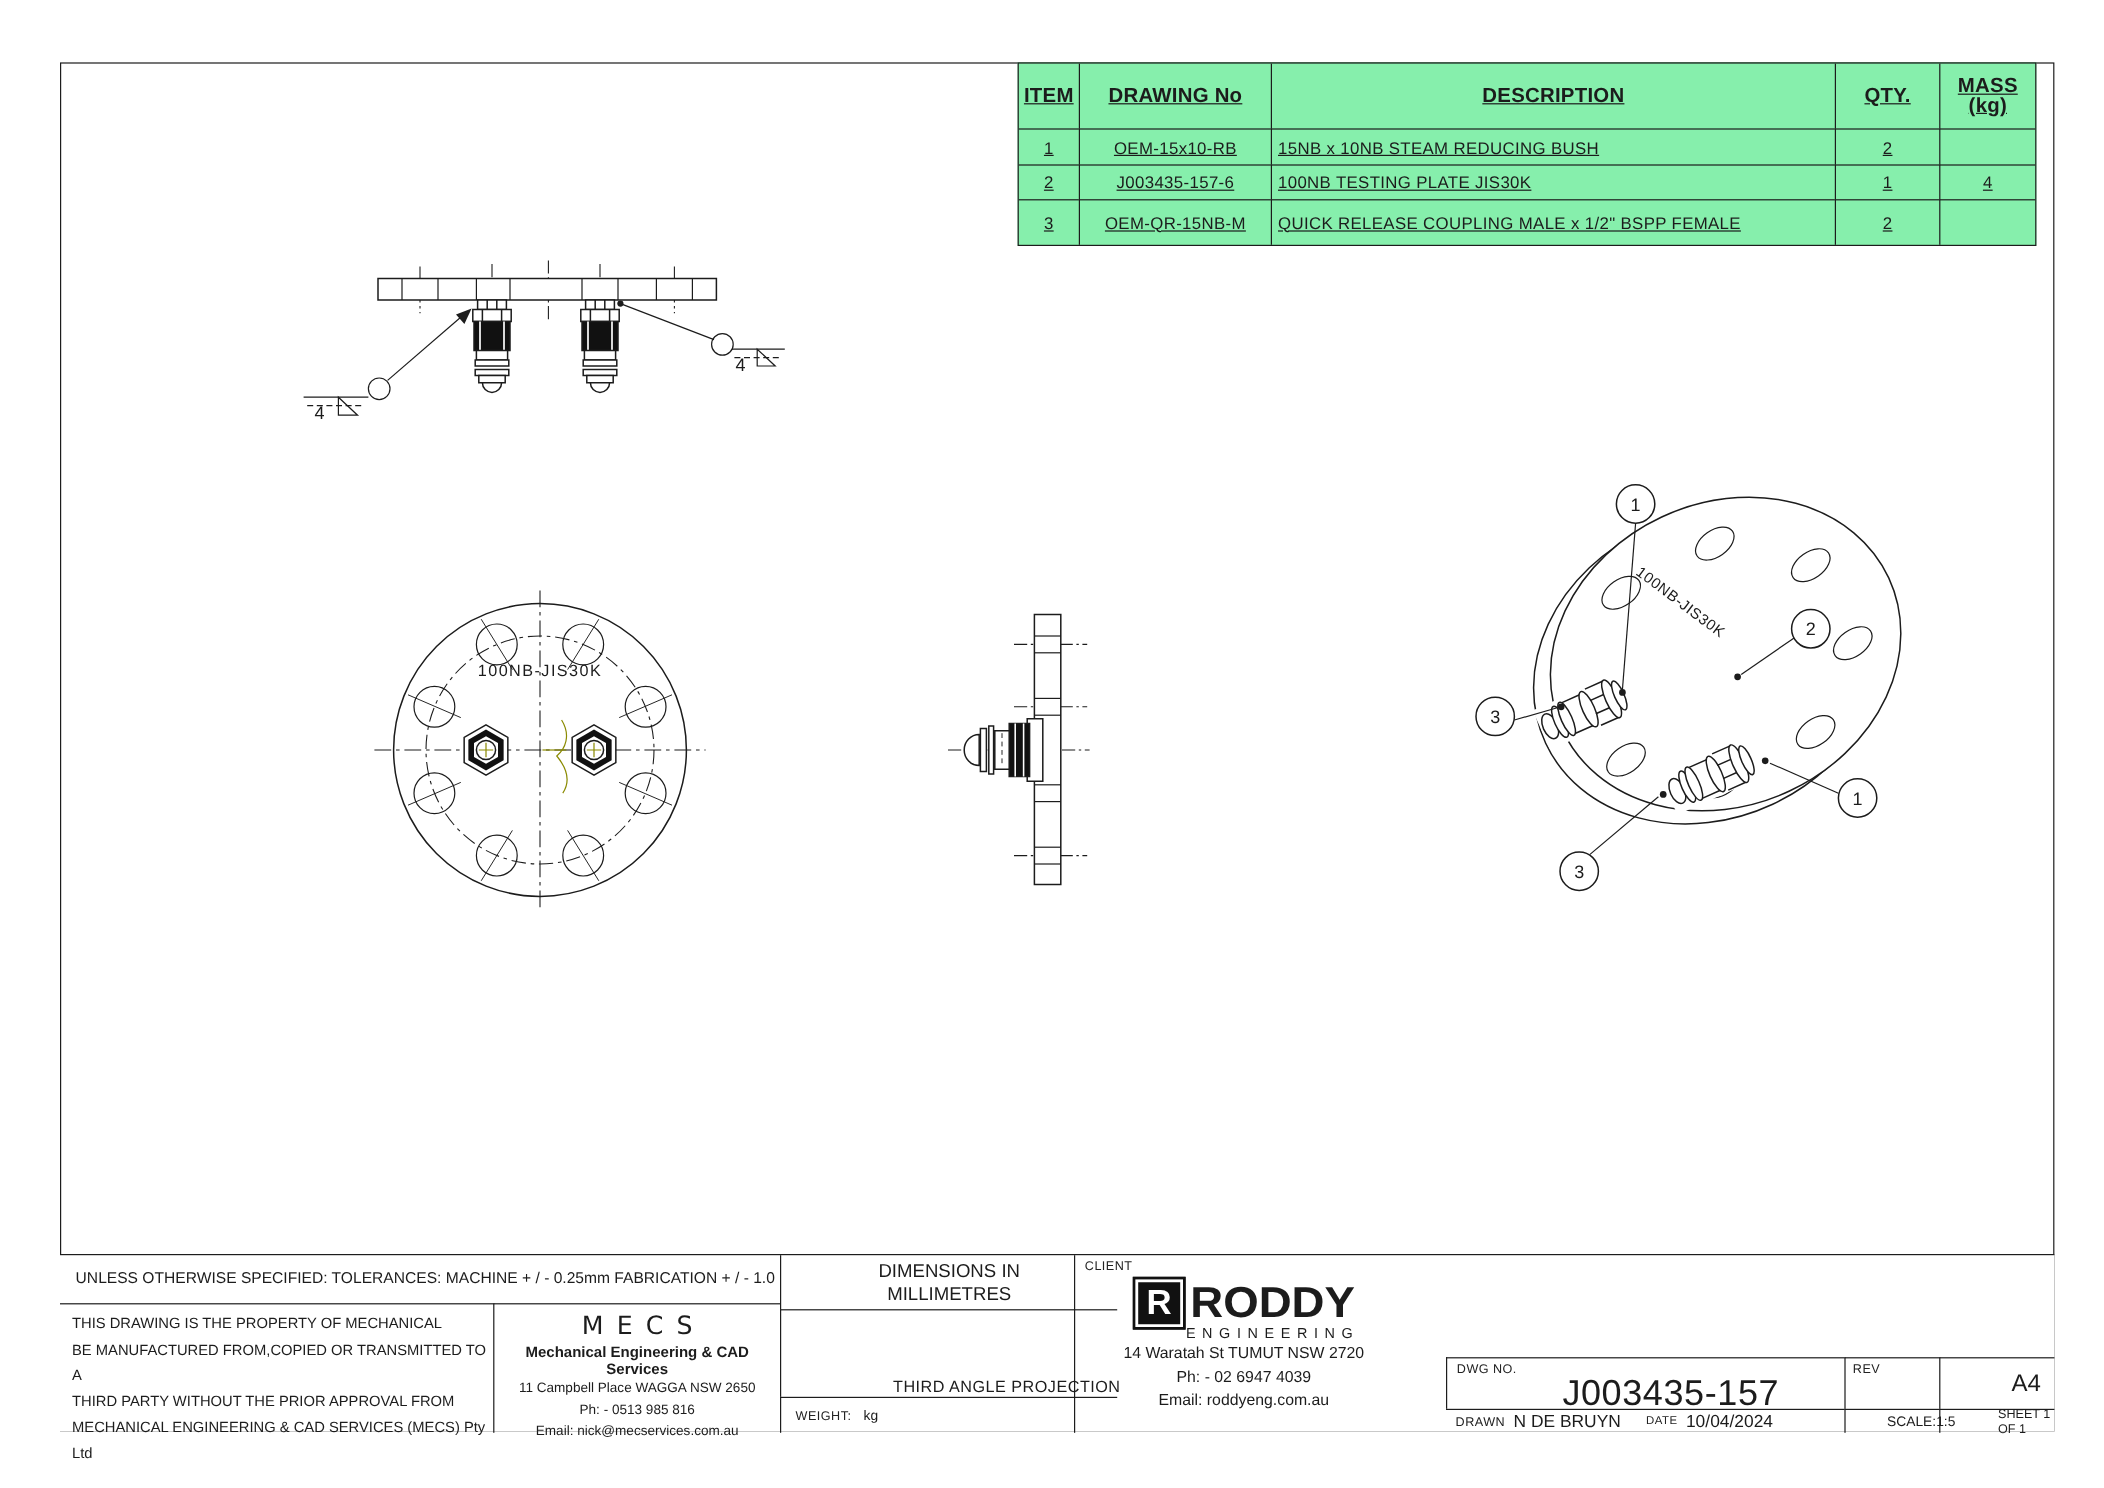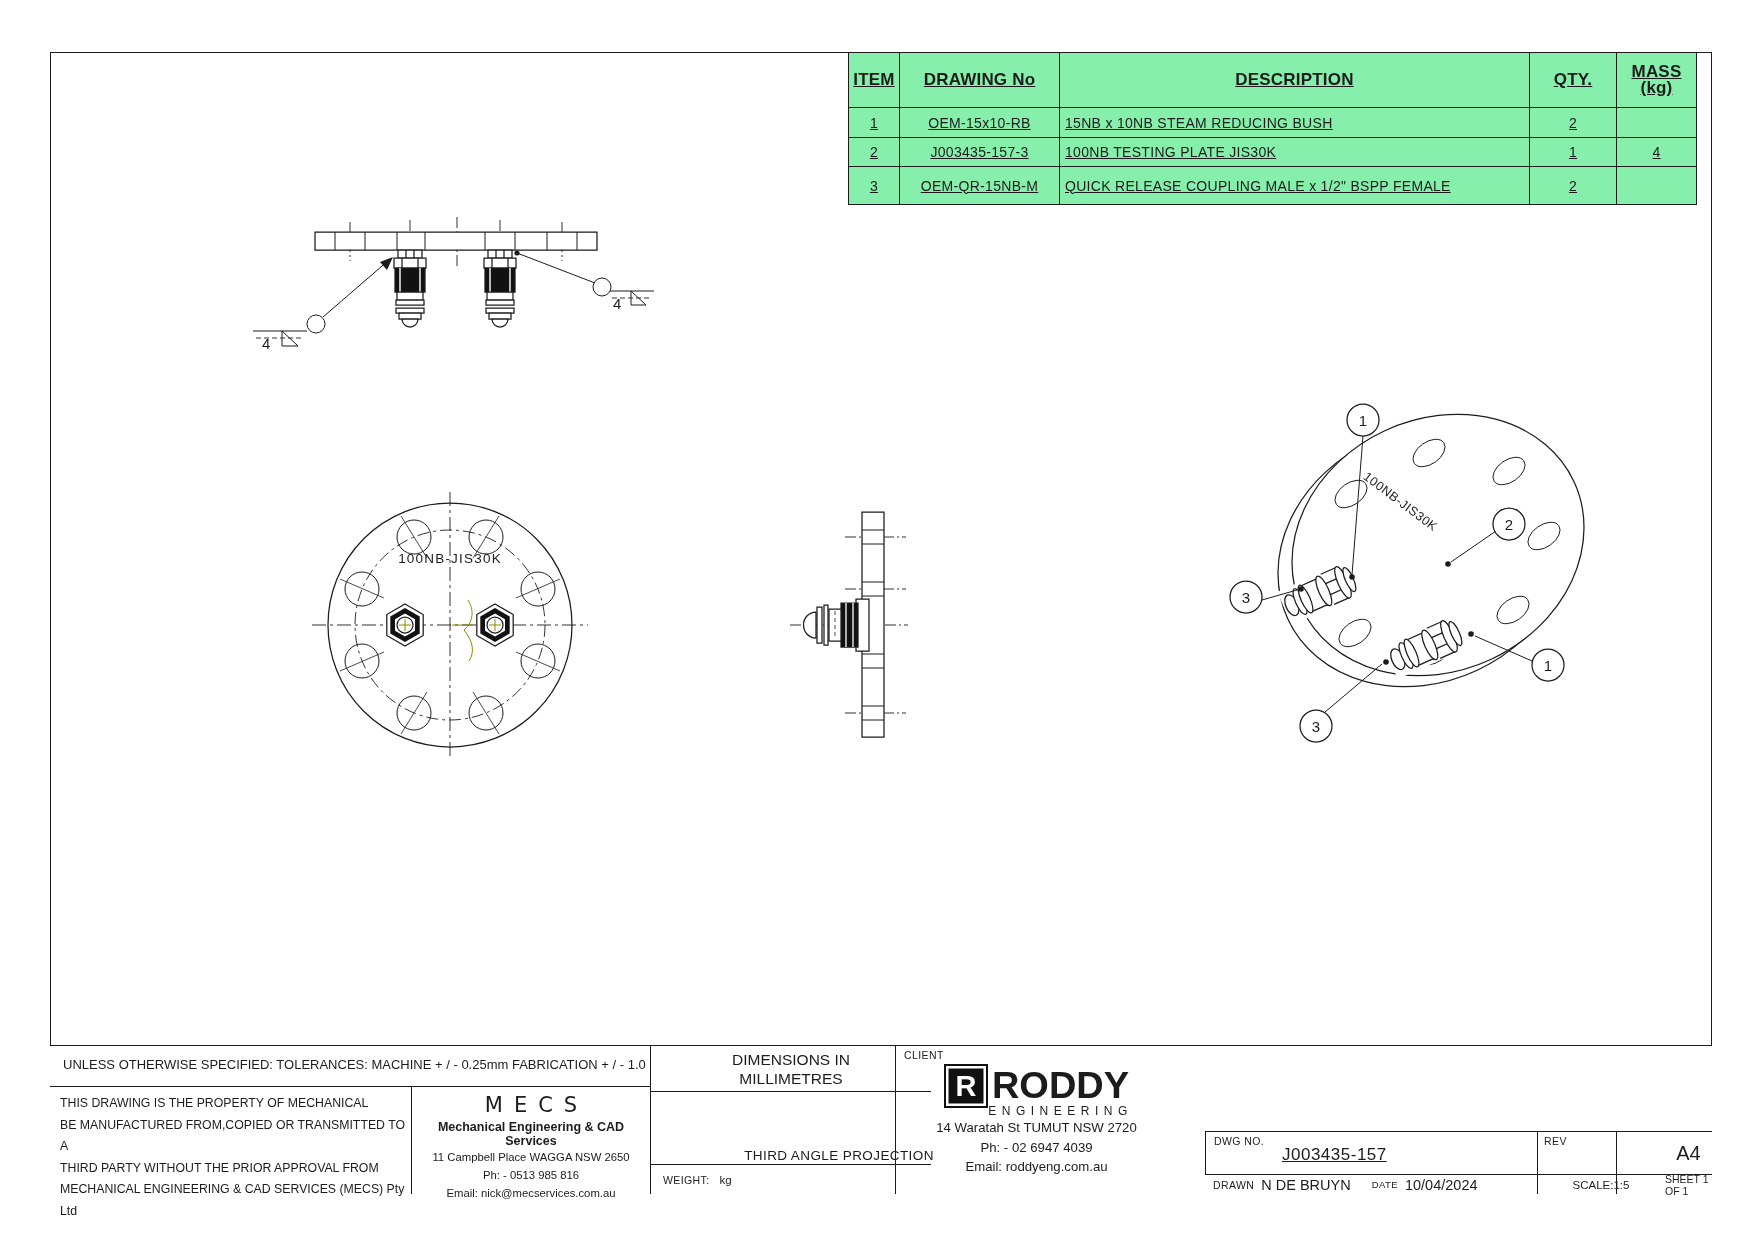--- a/index.html
+++ b/index.html
@@ -54,21 +54,21 @@
   #roddy .rbox{width:40px;height:40px;background:#111;color:#fff;font-weight:bold;
                font-size:29px;display:flex;align-items:center;justify-content:center;
                border:2px solid #111;box-shadow:inset 0 0 0 2.5px #fff;}
   #roddy .big{font-size:38px;font-weight:bold;letter-spacing:0;transform:scaleY(.95);}
   #roddy .sub{font-size:12px;font-weight:normal;letter-spacing:5.5px;margin-top:-4px;padding-left:48px;}
   #client .ln{text-align:center;font-size:13.2px;line-height:19.5px;}
   #client .ln:first-of-type{margin-top:3px;}
   #title{left:1155px;top:0;width:507px;height:85px;padding:3px 0 0 8px;}
   #title .t{text-align:center;font-size:27px;line-height:30px;margin-top:8px;letter-spacing:.3px;}
   #dwg{left:1155px;top:85px;width:332px;height:43px;padding:3px 0 0 8px;}
-  #dwg .v{font-size:17px;letter-spacing:.5px;margin:-2px 0 0 68px;text-decoration:underline;}
+  #dwg .v{font-size:30px;letter-spacing:.5px;margin:-2px 0 0 88px;}
   #rev{left:1487px;top:85px;width:79px;height:43px;padding:3px 0 0 6px;}
   #size{left:1566px;top:85px;width:96px;height:43px;display:flex;align-items:center;
         justify-content:center;font-size:20px;}
   #row3a{left:1155px;top:128px;width:332px;height:20px;display:flex;align-items:center;
          padding-left:8px;gap:7px;}
   #row3a .v{font-size:14.5px;white-space:nowrap;}
   #row3a .lbl2{font-size:9.5px;letter-spacing:.4px;margin-left:14px;}
   #scalec{left:1487px;top:128px;width:79px;height:20px;display:flex;align-items:center;
           justify-content:center;font-size:11.5px;}
   #sheetc{left:1566px;top:128px;width:96px;height:20px;display:flex;align-items:center;
@@ -325,21 +325,21 @@
         <div>MASS (kg)</div>
       </div>
 
     <div class="bc first-col">1</div>
     <div class="bc">OEM-15x10-RB</div>
     <div class="bc desc">15NB x 10NB STEAM REDUCING BUSH</div>
     <div class="bc">2</div>
     <div class="bc"></div>
 
     <div class="bc first-col">2</div>
-    <div class="bc">J003435-157-3</div>
+    <div class="bc">J003435-157-6</div>
     <div class="bc desc">100NB TESTING PLATE JIS30K</div>
     <div class="bc">1</div>
     <div class="bc">4</div>
 
     <div class="bc first-col">3</div>
     <div class="bc">OEM-QR-15NB-M</div>
     <div class="bc desc">QUICK RELEASE COUPLING MALE x 1/2" BSPP FEMALE</div>
     <div class="bc">2</div>
     <div class="bc"></div>
   </div>

